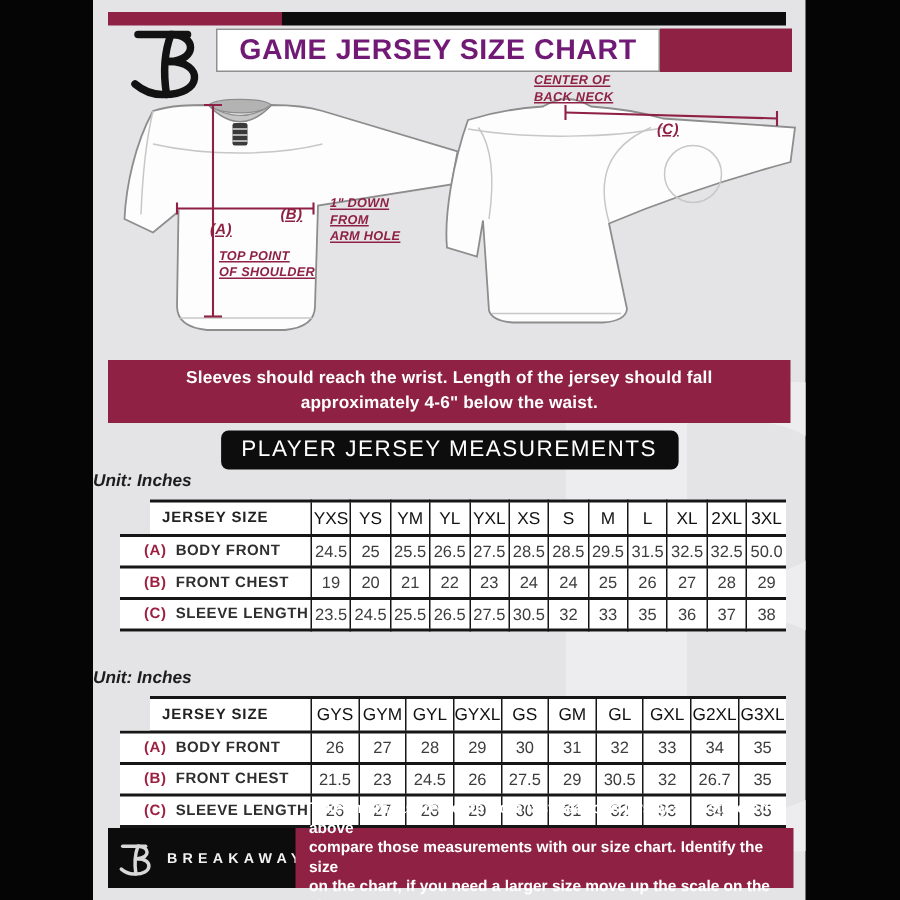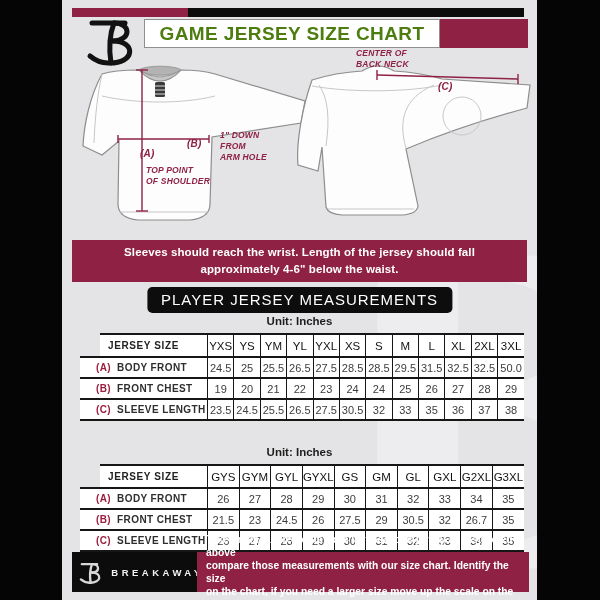--- a/index.html
+++ b/index.html
@@ -14,38 +14,38 @@
   .watermark{position:absolute;left:255px;top:250px;font-family:"DejaVu Serif",serif;
              font-weight:bold;font-size:430px;line-height:.78;color:#ededef;z-index:0;}
   .layer{position:absolute;z-index:1;}
   
   .topbar-maroon{left:10px;top:8px;width:116px;height:9px;background:#8e2144;}
   .topbar-black{left:126px;top:8px;width:336px;height:9px;background:#0c0c0c;}
   .logo-box{left:24px;top:12px;width:56px;height:58px;}
   .title-box{left:82px;top:19px;width:296px;height:29px;background:#ffffff;
              border:1.5px solid #8f8f8f;box-sizing:border-box;display:flex;
              align-items:center;justify-content:center;font-size:19px;font-weight:bold;
-             letter-spacing:.4px;color:#4d7c0f;}
+             letter-spacing:.4px;color:#701a75;}
   .title-accent{left:378px;top:19px;width:88px;height:29px;background:#8e2144;}
   
   .diagram{left:0;top:46px;width:475px;height:196px;}
   .diag-label{position:absolute;color:#8e2144;font-style:italic;white-space:pre-line;
-              line-height:1.28;letter-spacing:.2px;}
+              line-height:1.28;letter-spacing:.2px;text-decoration:underline;}
   .diag-key{font-weight:bold;font-size:10px;font-style:italic;}
   .diag-note{font-size:8.5px;font-weight:bold;}
   
   .notice{left:10px;top:240px;width:455px;height:42px;background:#8e2144;color:#ffffff;
           display:flex;align-items:center;justify-content:center;text-align:center;
           font-size:11.5px;font-weight:bold;line-height:1.45;white-space:pre-line;
           letter-spacing:.1px;}
   
   .section-title{left:50%;transform:translateX(-50%);background:#0d0d0d;color:#ffffff;
                  border-radius:5px;height:26px;line-height:26px;padding:0 14px;
                  font-size:15px;font-weight:normal;letter-spacing:1px;white-space:nowrap;}
-  .unit{left:0;width:475px;text-align:center;font-weight:bold;
+  .unit{left:0;width:475px;text-align:left;font-style:italic;font-weight:bold;
         font-size:11.5px;color:#1d1d1d;}
   
   table.meas{border-collapse:collapse;table-layout:fixed;width:444px;background:#ffffff;
              border-bottom:2.5px solid #161616;padding-left:32px;}
   table.meas tr{border-top:2px solid #161616;}
   table.meas thead tr{border-top:2.5px solid #161616;}
   table.meas th,table.meas td{border-left:1.5px solid #161616;text-align:center;
              overflow:hidden;padding:0;}
   table.meas th:first-child,table.meas td:first-child{border-left:none;width:127px;}
   table.meas th{height:21px;font-size:11.5px;font-weight:normal;color:#111111;}

